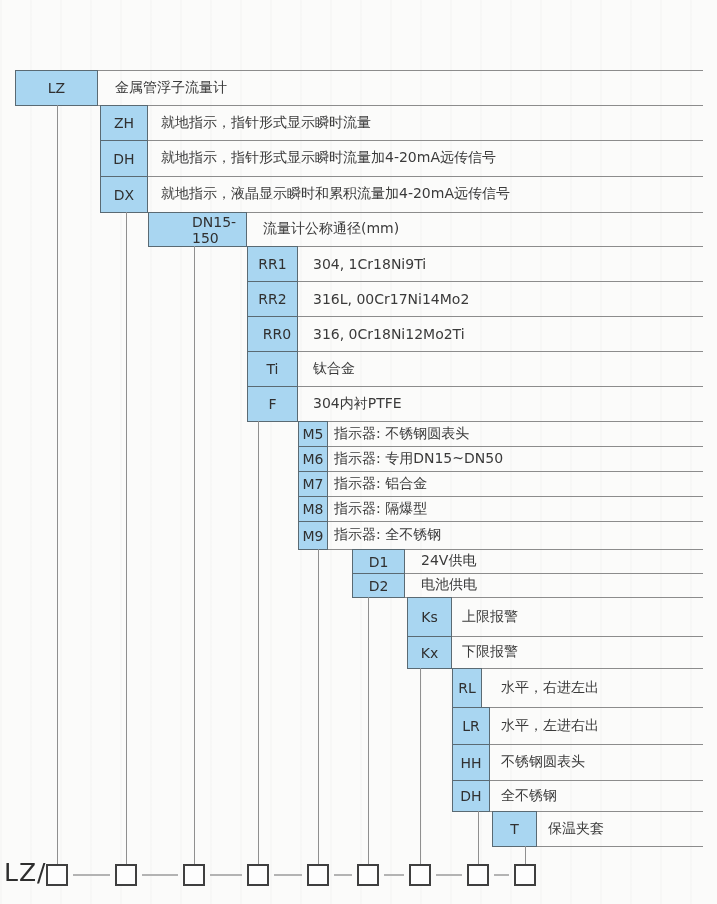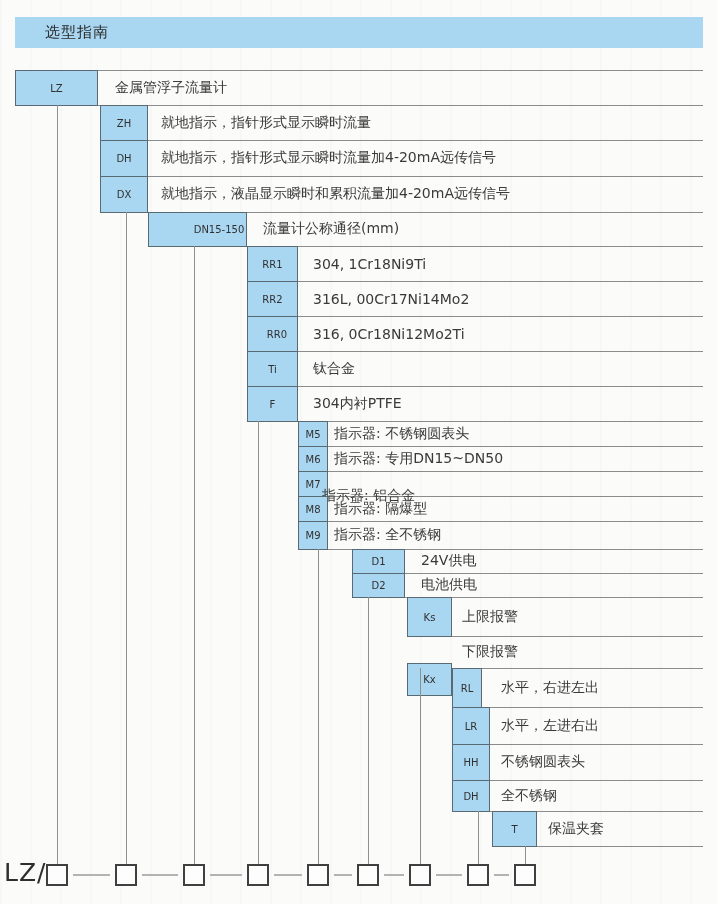--- a/index.html
+++ b/index.html
@@ -16,21 +16,21 @@
   }
   .titlebar{
     position:absolute;left:15px;top:17px;width:688px;height:31px;
     background:#a9d6f1;
     line-height:31px;padding-left:30px;box-sizing:border-box;
     font-size:15px;color:#2b2b2b;letter-spacing:1px;
   }
   .cell{
     position:absolute;background:#a9d6f1;border:1px solid #5a6a73;
     box-sizing:border-box;display:flex;align-items:center;justify-content:center;
-    font-size:10px;color:#303030;
+    font-size:14px;color:#303030;
   }
   .desc{
     position:absolute;font-size:14px;color:#3a3a3a;display:flex;align-items:center;
     white-space:nowrap;
   }
   .hline{position:absolute;height:1px;background:#8c8c8c;}
   .vline{position:absolute;width:1px;background:#8f8f8f;}
   .codebox{
     position:absolute;width:22px;height:22px;background:#fdfdfd;
     border:2px solid #3f3f3f;box-sizing:border-box;
@@ -38,21 +38,20 @@
   .dash{position:absolute;height:2px;background:#b3b3b3;}
   .prefix{
     position:absolute;left:4px;top:858px;font-size:25px;color:#2e2e2e;
     letter-spacing:1px;font-weight:400;
   }
 </style>
 </head>
 <body>
 
 <div id="canvas">
-  <div class="titlebar">选型指南</div>
   <div id="diagram">
       <div class="hline" style="left: 15px; top: 70px; width: 688px;"></div>
       <div class="hline" style="left: 15px; top: 105px; width: 688px;"></div>
       <div class="cell" style="left: 15px; top: 70px; width: 83px; height: 36px;">LZ</div>
       <div class="desc" style="left: 115px; top: 70px; height: 35px;">金属管浮子流量计</div>
       <div class="hline" style="left: 100px; top: 105px; width: 603px;"></div>
       <div class="hline" style="left: 100px; top: 140px; width: 603px;"></div>
       <div class="cell" style="left: 100px; top: 105px; width: 48px; height: 36px;">ZH</div>
       <div class="desc" style="left: 161px; top: 105px; height: 35px;">就地指示，指针形式显示瞬时流量</div>
       <div class="hline" style="left: 100px; top: 176px; width: 603px;"></div>
@@ -83,40 +82,40 @@
       <div class="desc" style="left: 313px; top: 386px; height: 35px;">304内衬PTFE</div>
       <div class="hline" style="left: 298px; top: 421px; width: 405px;"></div>
       <div class="hline" style="left: 298px; top: 446px; width: 405px;"></div>
       <div class="cell" style="left: 298px; top: 421px; width: 30px; height: 26px;">M5</div>
       <div class="desc" style="left: 334px; top: 421px; height: 25px;">指示器: 不锈钢圆表头</div>
       <div class="hline" style="left: 298px; top: 471px; width: 405px;"></div>
       <div class="cell" style="left: 298px; top: 446px; width: 30px; height: 26px;">M6</div>
       <div class="desc" style="left: 334px; top: 446px; height: 25px;">指示器: 专用DN15~DN50</div>
       <div class="hline" style="left: 298px; top: 496px; width: 405px;"></div>
       <div class="cell" style="left: 298px; top: 471px; width: 30px; height: 26px;">M7</div>
-      <div class="desc" style="left: 322px; top: 471px; height: 25px; margin-top: 12px;">指示器: 铝合金</div>
+      <div class="desc" style="left: 334px; top: 471px; height: 25px;">指示器: 铝合金</div>
       <div class="hline" style="left: 298px; top: 521px; width: 405px;"></div>
       <div class="cell" style="left: 298px; top: 496px; width: 30px; height: 26px;">M8</div>
       <div class="desc" style="left: 334px; top: 496px; height: 25px;">指示器: 隔爆型</div>
       <div class="hline" style="left: 298px; top: 549px; width: 405px;"></div>
       <div class="cell" style="left: 298px; top: 521px; width: 30px; height: 29px;">M9</div>
       <div class="desc" style="left: 334px; top: 521px; height: 28px;">指示器: 全不锈钢</div>
       <div class="hline" style="left: 352px; top: 549px; width: 351px;"></div>
       <div class="hline" style="left: 352px; top: 573px; width: 351px;"></div>
       <div class="cell" style="left: 352px; top: 549px; width: 53px; height: 25px;">D1</div>
       <div class="desc" style="left: 421px; top: 549px; height: 24px;">24V供电</div>
       <div class="hline" style="left: 352px; top: 597px; width: 351px;"></div>
       <div class="cell" style="left: 352px; top: 573px; width: 53px; height: 25px;">D2</div>
       <div class="desc" style="left: 421px; top: 573px; height: 24px;">电池供电</div>
       <div class="hline" style="left: 407px; top: 597px; width: 296px;"></div>
       <div class="hline" style="left: 407px; top: 636px; width: 296px;"></div>
       <div class="cell" style="left: 407px; top: 597px; width: 45px; height: 40px;">Ks</div>
       <div class="desc" style="left: 462px; top: 597px; height: 39px;">上限报警</div>
       <div class="hline" style="left: 407px; top: 668px; width: 296px;"></div>
-      <div class="cell" style="left: 407px; top: 636px; width: 45px; height: 33px; margin-top: 27px;">Kx</div>
+      <div class="cell" style="left: 407px; top: 636px; width: 45px; height: 33px;">Kx</div>
       <div class="desc" style="left: 462px; top: 636px; height: 32px;">下限报警</div>
       <div class="hline" style="left: 452px; top: 668px; width: 251px;"></div>
       <div class="hline" style="left: 452px; top: 707px; width: 251px;"></div>
       <div class="cell" style="left: 452px; top: 668px; width: 30px; height: 40px;">RL</div>
       <div class="desc" style="left: 501px; top: 668px; height: 39px;">水平，右进左出</div>
       <div class="hline" style="left: 452px; top: 744px; width: 251px;"></div>
       <div class="cell" style="left: 452px; top: 707px; width: 38px; height: 38px;">LR</div>
       <div class="desc" style="left: 501px; top: 707px; height: 37px;">水平，左进右出</div>
       <div class="hline" style="left: 452px; top: 780px; width: 251px;"></div>
       <div class="cell" style="left: 452px; top: 744px; width: 38px; height: 37px;">HH</div>

